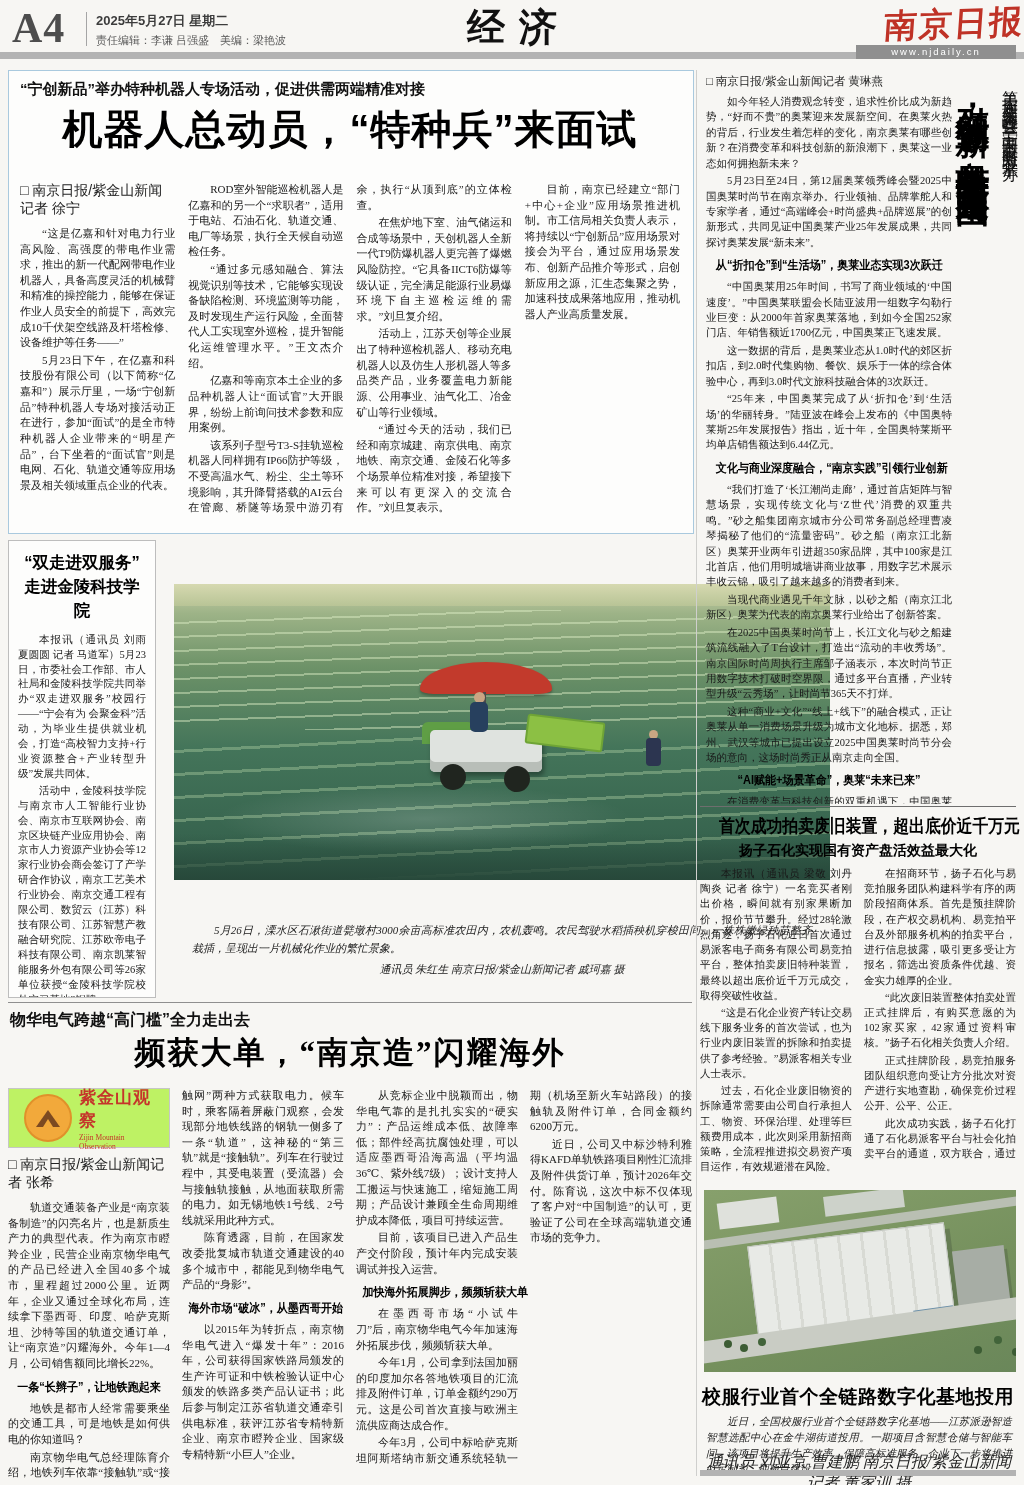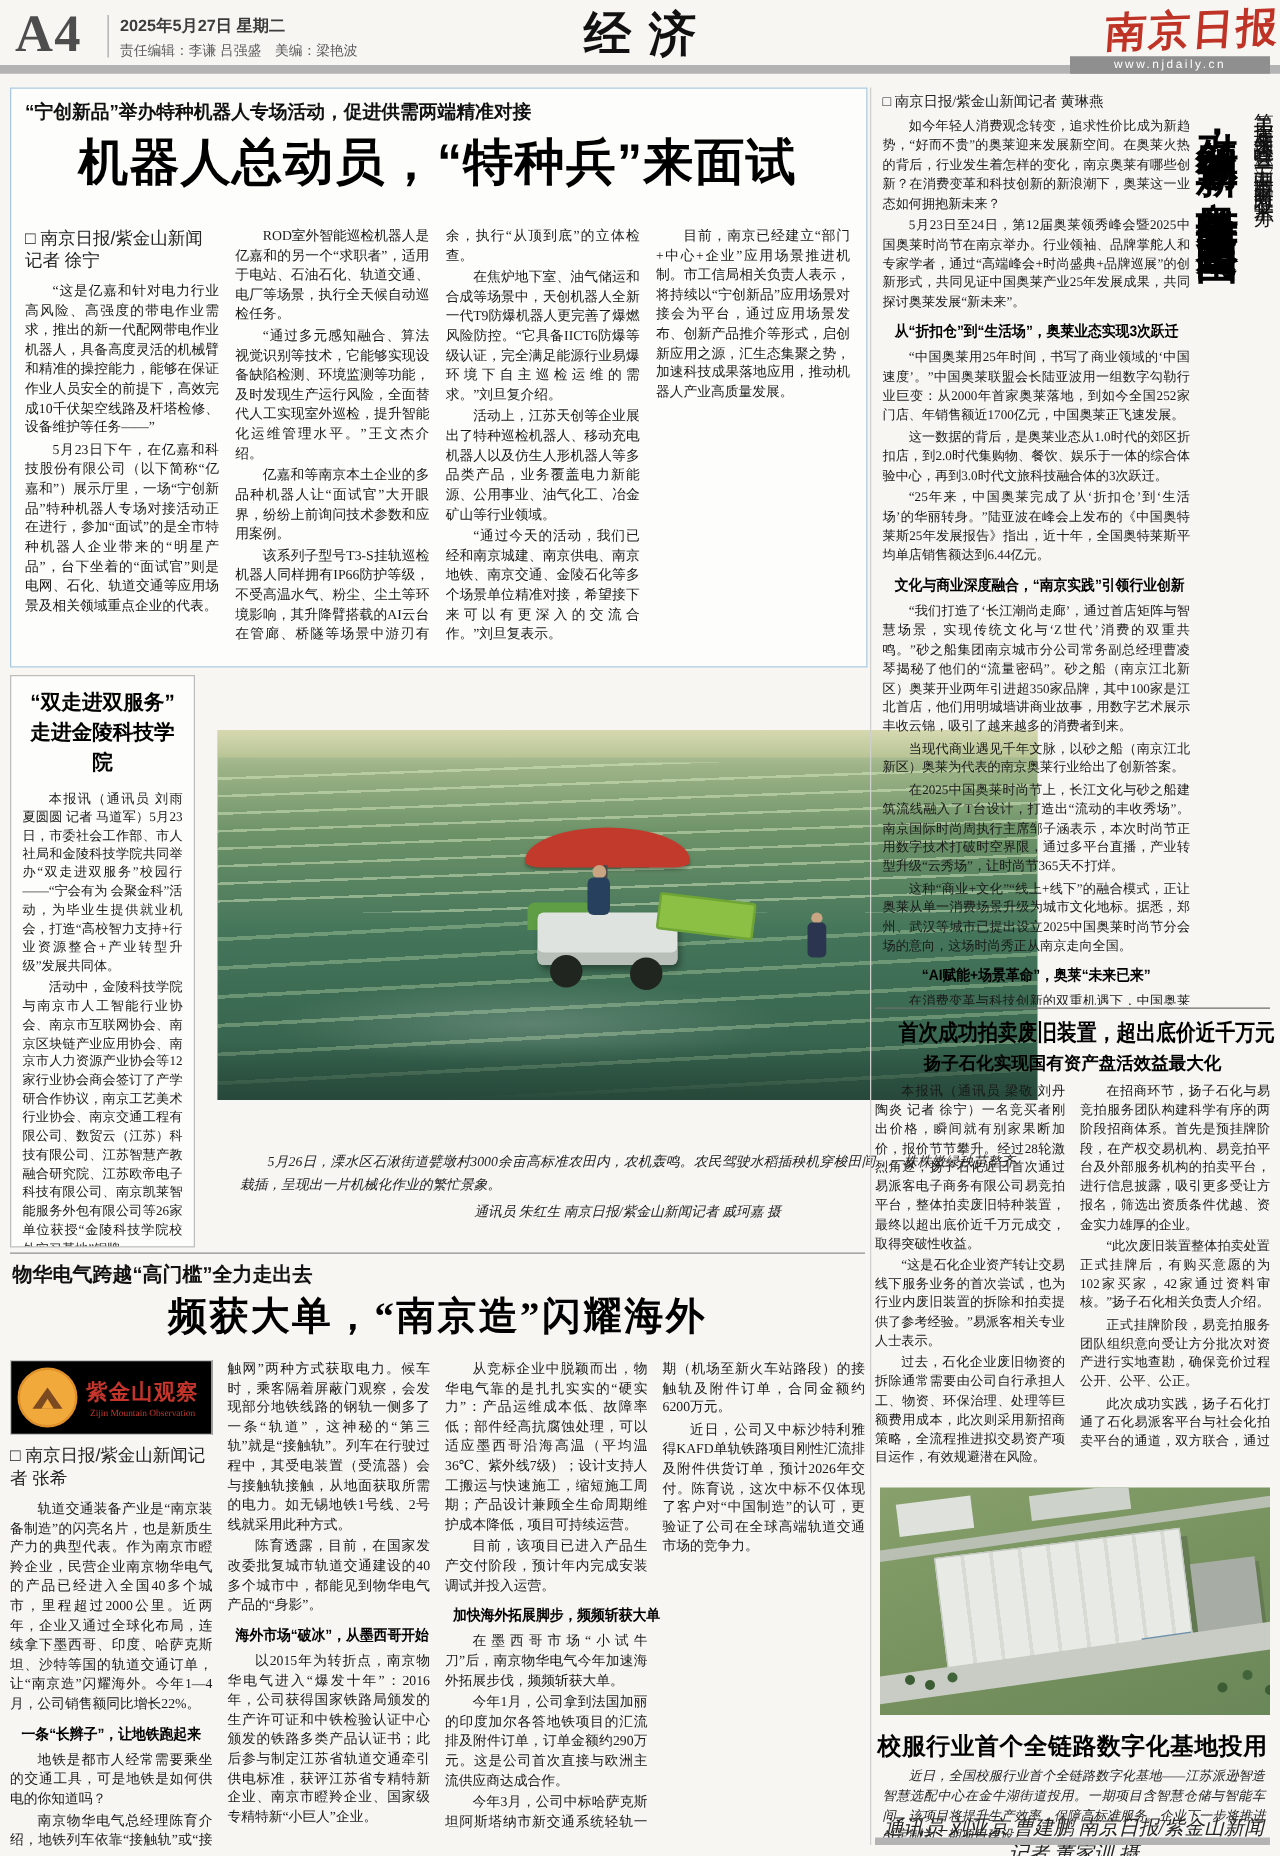--- a/index.html
+++ b/index.html
@@ -74,27 +74,27 @@
   .cap-credit{left:192px;top:962px;width:620px;text-align:center;font-size:11px;font-style:italic;color:#222;}
 
   .hrule-left{left:8px;top:1002px;width:684px;height:1px;background:#8f8f8f;}
 
   
   .wh-kicker{left:10px;top:1010px;font-size:16px;font-weight:bold;color:#111;}
   .wh-headline{left:8px;top:1032px;width:684px;text-align:center;font-size:31px;font-weight:900;
                letter-spacing:2px;color:#000;}
   .wh-body{left:8px;top:1088px;width:684px;height:394px;column-count:4;column-gap:12px;
            column-fill:auto;overflow:hidden;}
-  .zjlogo{border:1px solid #c6c6c6;background:#000000;height:60px;display:flex;align-items:center;
-          gap:7px;padding:3px 5px;margin:0 0 8px 0;box-sizing:border-box;break-inside:avoid;}
+  .zjlogo{border:1px solid #c6c6c6;background:#bef264;height:60px;display:flex;align-items:center;
+          gap:7px;padding:3px 15px;margin:0 0 8px 0;box-sizing:border-box;break-inside:avoid;}
   .zjcircle{width:44px;height:44px;border-radius:50%;background:#f2a93b;border:2px solid #e0912a;
             display:flex;align-items:center;justify-content:center;flex:0 0 auto;}
   .zjtext1{font-size:17px;font-weight:900;color:#c5352b;letter-spacing:1px;
            font-family:"Liberation Sans","DejaVu Sans",sans-serif;}
-  .zjtext2{font-size:7.5px;color:#c5352b;margin-top:1px;text-align:center;}
+  .zjtext2{font-size:7.5px;color:#c5352b;margin-top:1px;}
 
   
   .vrule{left:696px;top:70px;width:1px;height:1406px;background:#cfcfcd;}
   .aolai-byline{left:706px;top:74px;width:246px;font-size:11.5px;color:#222;}
   .aolai-body{left:706px;top:94px;width:246px;height:710px;overflow:hidden;}
   .aolai-body p.bp{font-size:10.5px;line-height:1.47;}
   .vhead{left:948px;top:80px;height:724px;width:48px;writing-mode:vertical-rl;font-size:34px;
          font-weight:900;letter-spacing:3px;line-height:48px;color:#000;}
   .vside{left:1000px;top:78px;height:726px;width:20px;writing-mode:vertical-rl;font-size:16px;
          letter-spacing:3px;line-height:20px;color:#111;}

